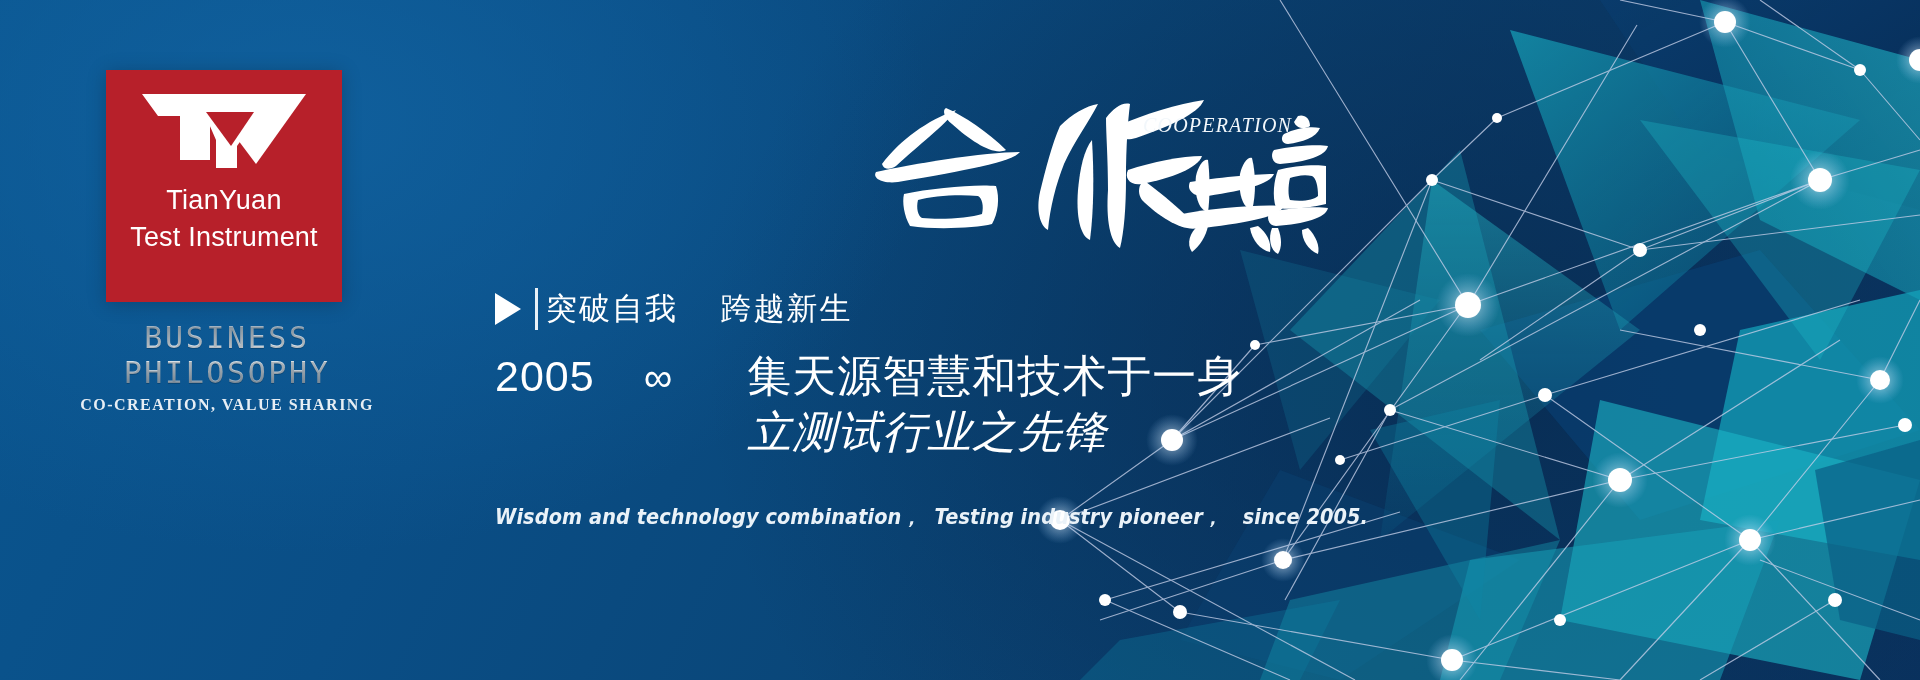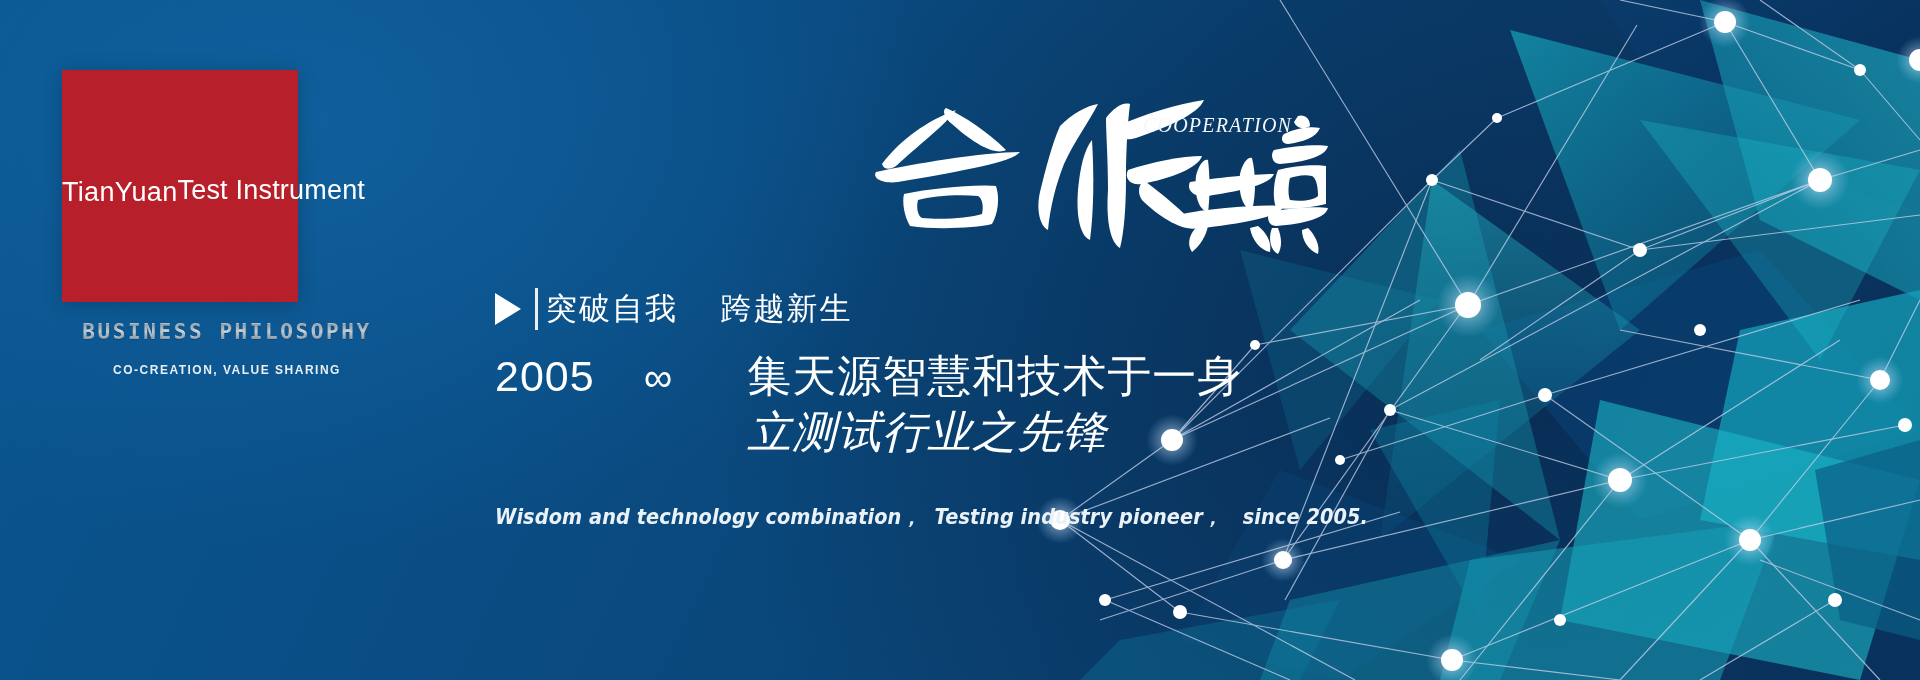--- a/index.html
+++ b/index.html
@@ -9,44 +9,44 @@
     background:
       radial-gradient(ellipse 900px 620px at 300px 120px, rgba(17,98,160,.85) 0%, rgba(12,79,138,0) 70%),
       radial-gradient(ellipse 1100px 900px at 1500px 380px, rgba(8,44,83,.9) 0%, rgba(8,44,83,0) 72%),
       linear-gradient(115deg, #0a5690 0%, #0a4e86 28%, #0a4678 52%, #0b3e6d 72%, #0a3361 100%);
   }
   .net{position:absolute;inset:0;width:1920px;height:680px;}
 
   
   .logo-block{position:absolute;left:62px;top:70px;width:330px;}
   .logo-card{
-    width:236px;height:232px;background:#b7202a;
-    display:flex;flex-direction:row;align-items:center;
+    width:236px;height:232px;margin-left:44px;background:#b7202a;
+    display:flex;flex-direction:column;align-items:center;
     box-shadow:0 2px 18px rgba(0,0,0,.22);
   }
   .ty-mark{margin-top:20px;width:176px;height:84px;display:block;}
   .logo-name{
     color:#fff;font-size:27px;line-height:1.04;font-weight:400;
     letter-spacing:.3px;margin-top:12px;text-align:center;
   }
   .logo-sub{
     color:#fff;font-size:27px;line-height:1.04;font-weight:400;
     letter-spacing:.2px;margin-top:9px;text-align:left;white-space:nowrap;
   }
   .philosophy{margin-top:18px;text-align:center;width:330px;}
   .phil-main{
-    font-size:21px;font-weight:700;letter-spacing:2.6px;
+    font-size:30px;font-weight:400;letter-spacing:2.6px;
     font-family:"DejaVu Sans Mono","Liberation Mono",monospace;
     background:linear-gradient(180deg,#8fa3b4 0%,#eef4f8 48%,#7d93a6 100%);
     -webkit-background-clip:text;background-clip:text;color:transparent;
     text-shadow:0 1px 0 rgba(0,0,0,.18);
   }
   .phil-sub{
-    margin-top:19px;font-size:12px;font-weight:700;letter-spacing:1.5px;color:#e7eef4;
-    font-family:Liberation Sans, sans-serif;
+    margin-top:6px;font-size:16px;font-weight:700;letter-spacing:1.5px;color:#e7eef4;
+    font-family:Liberation Serif, serif;
   }
 
   
   .callig{position:absolute;left:860px;top:86px;width:470px;height:170px;}
   .callig svg{display:block;}
   .coop{
     position:absolute;left:283px;top:28px;
     font-family:"Liberation Serif","DejaVu Serif",serif;
     font-size:20px;letter-spacing:1.2px;color:#f2f7fb;
     font-variant:small-caps;

